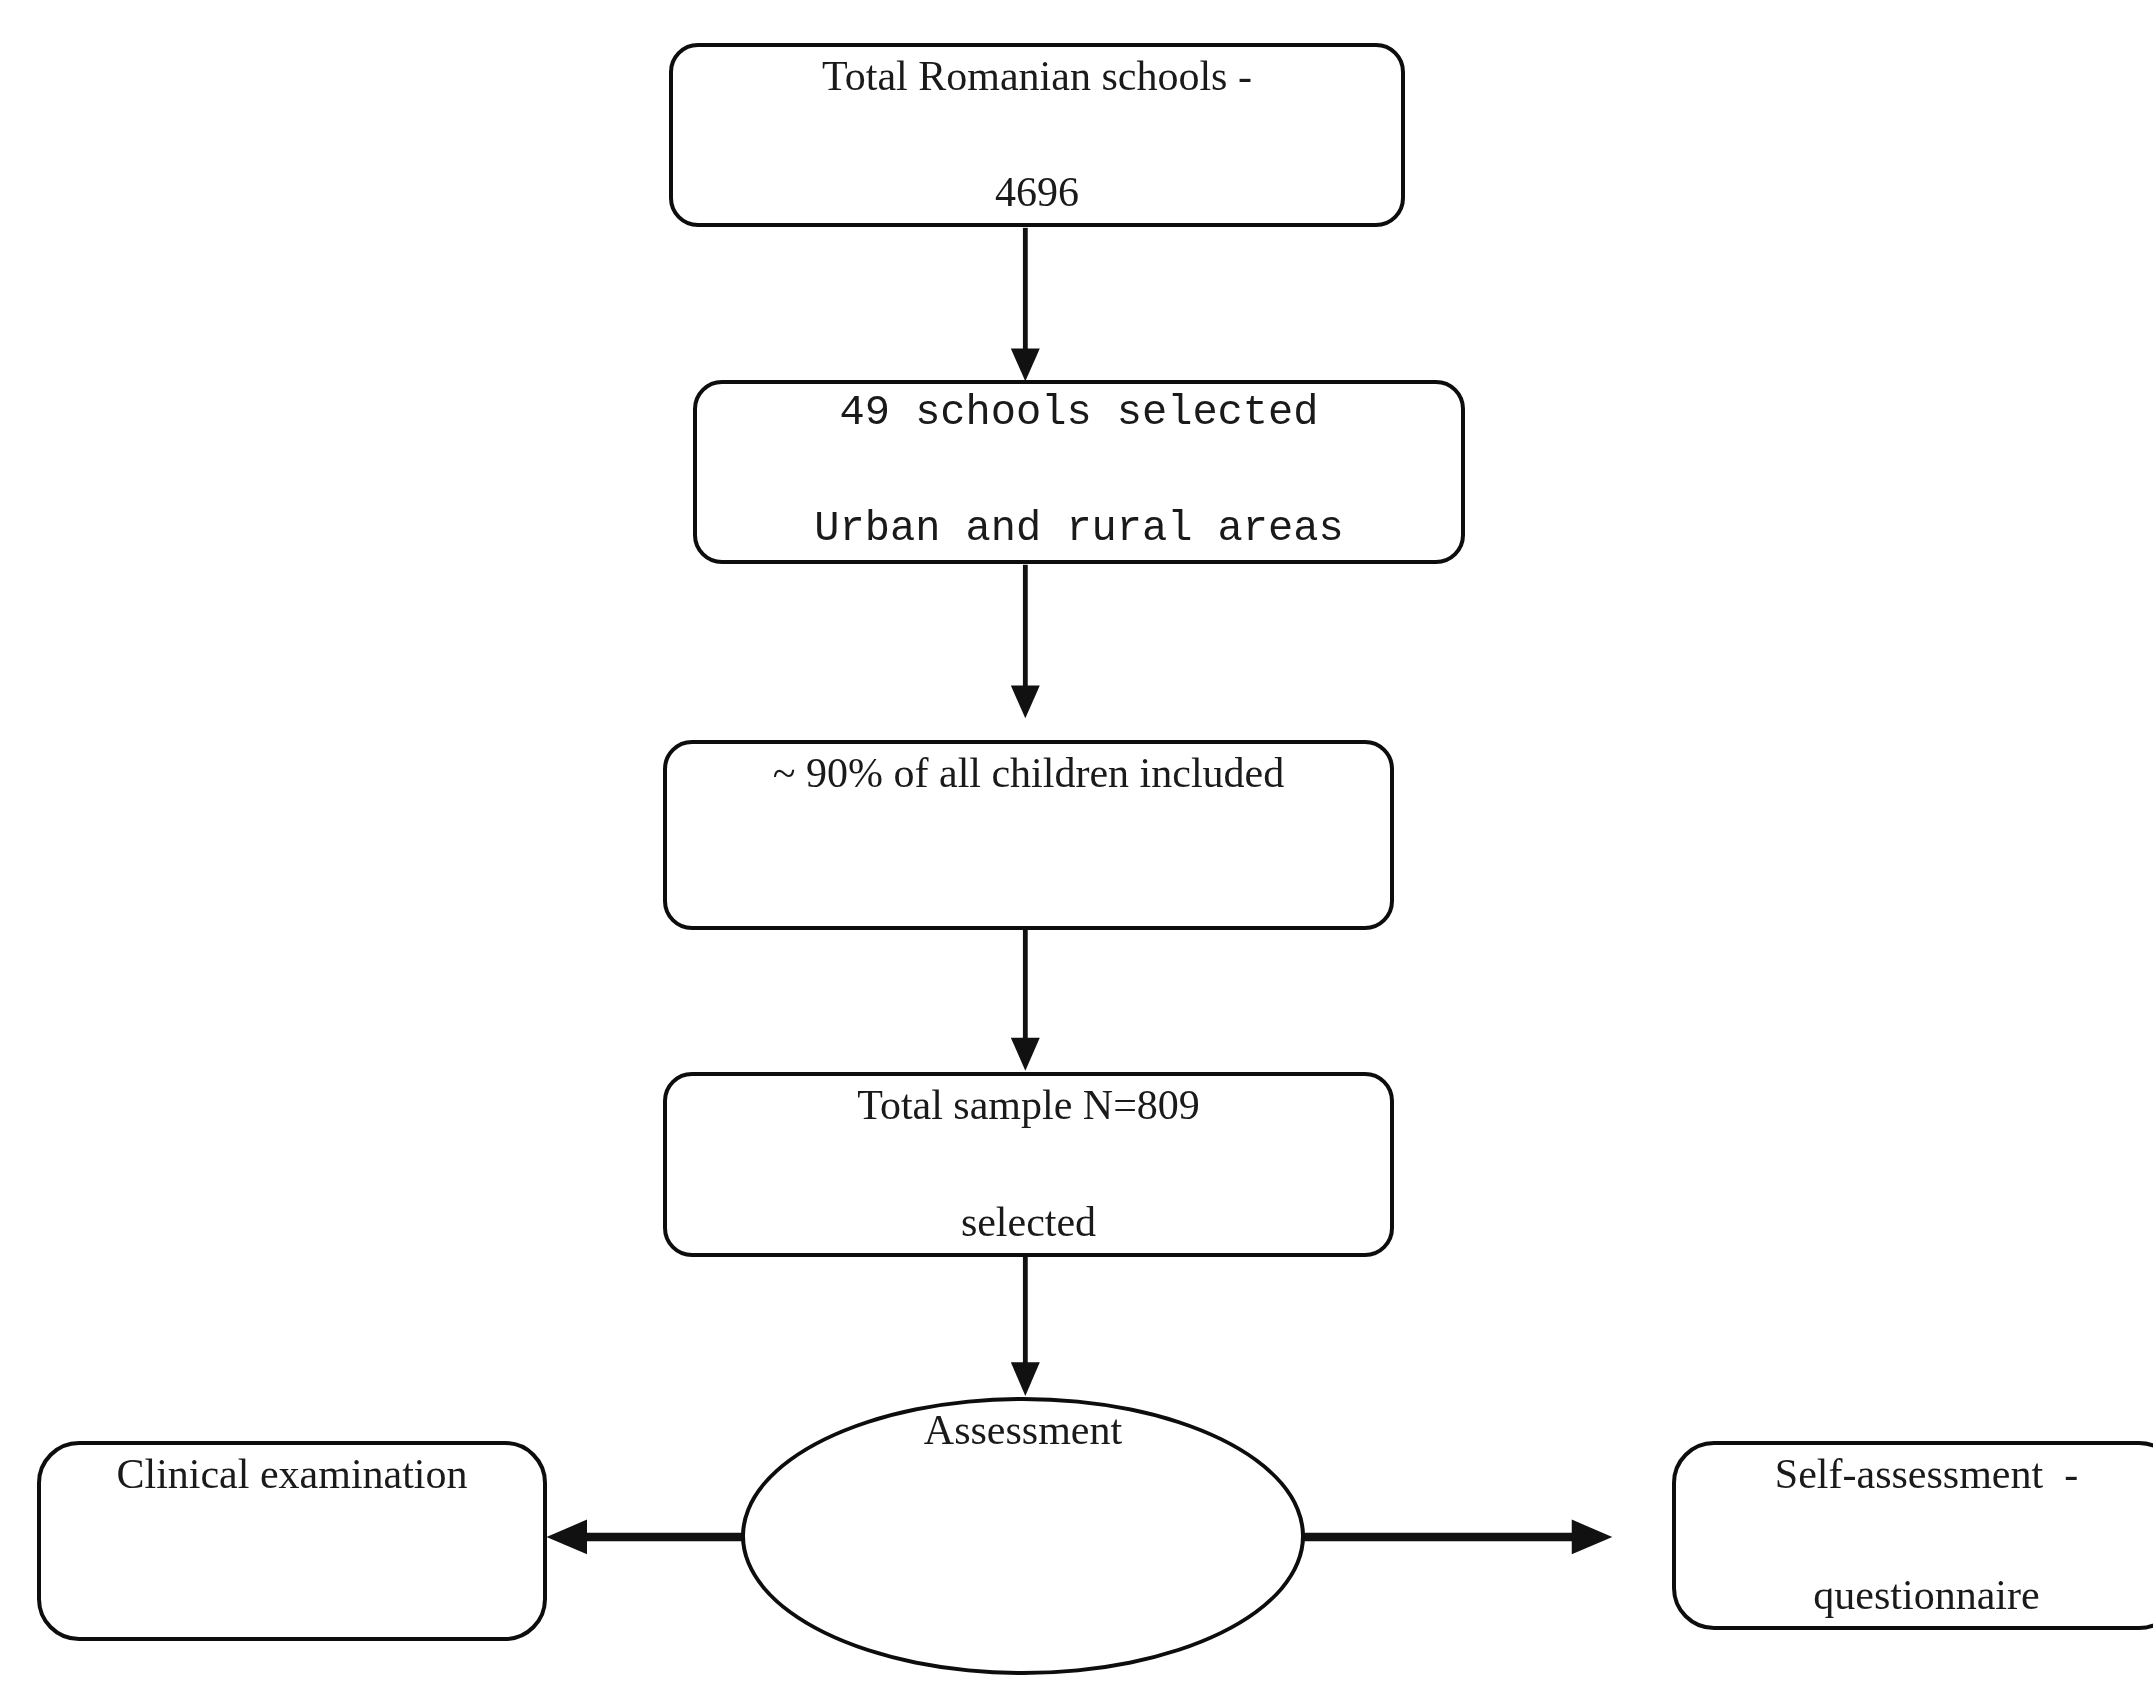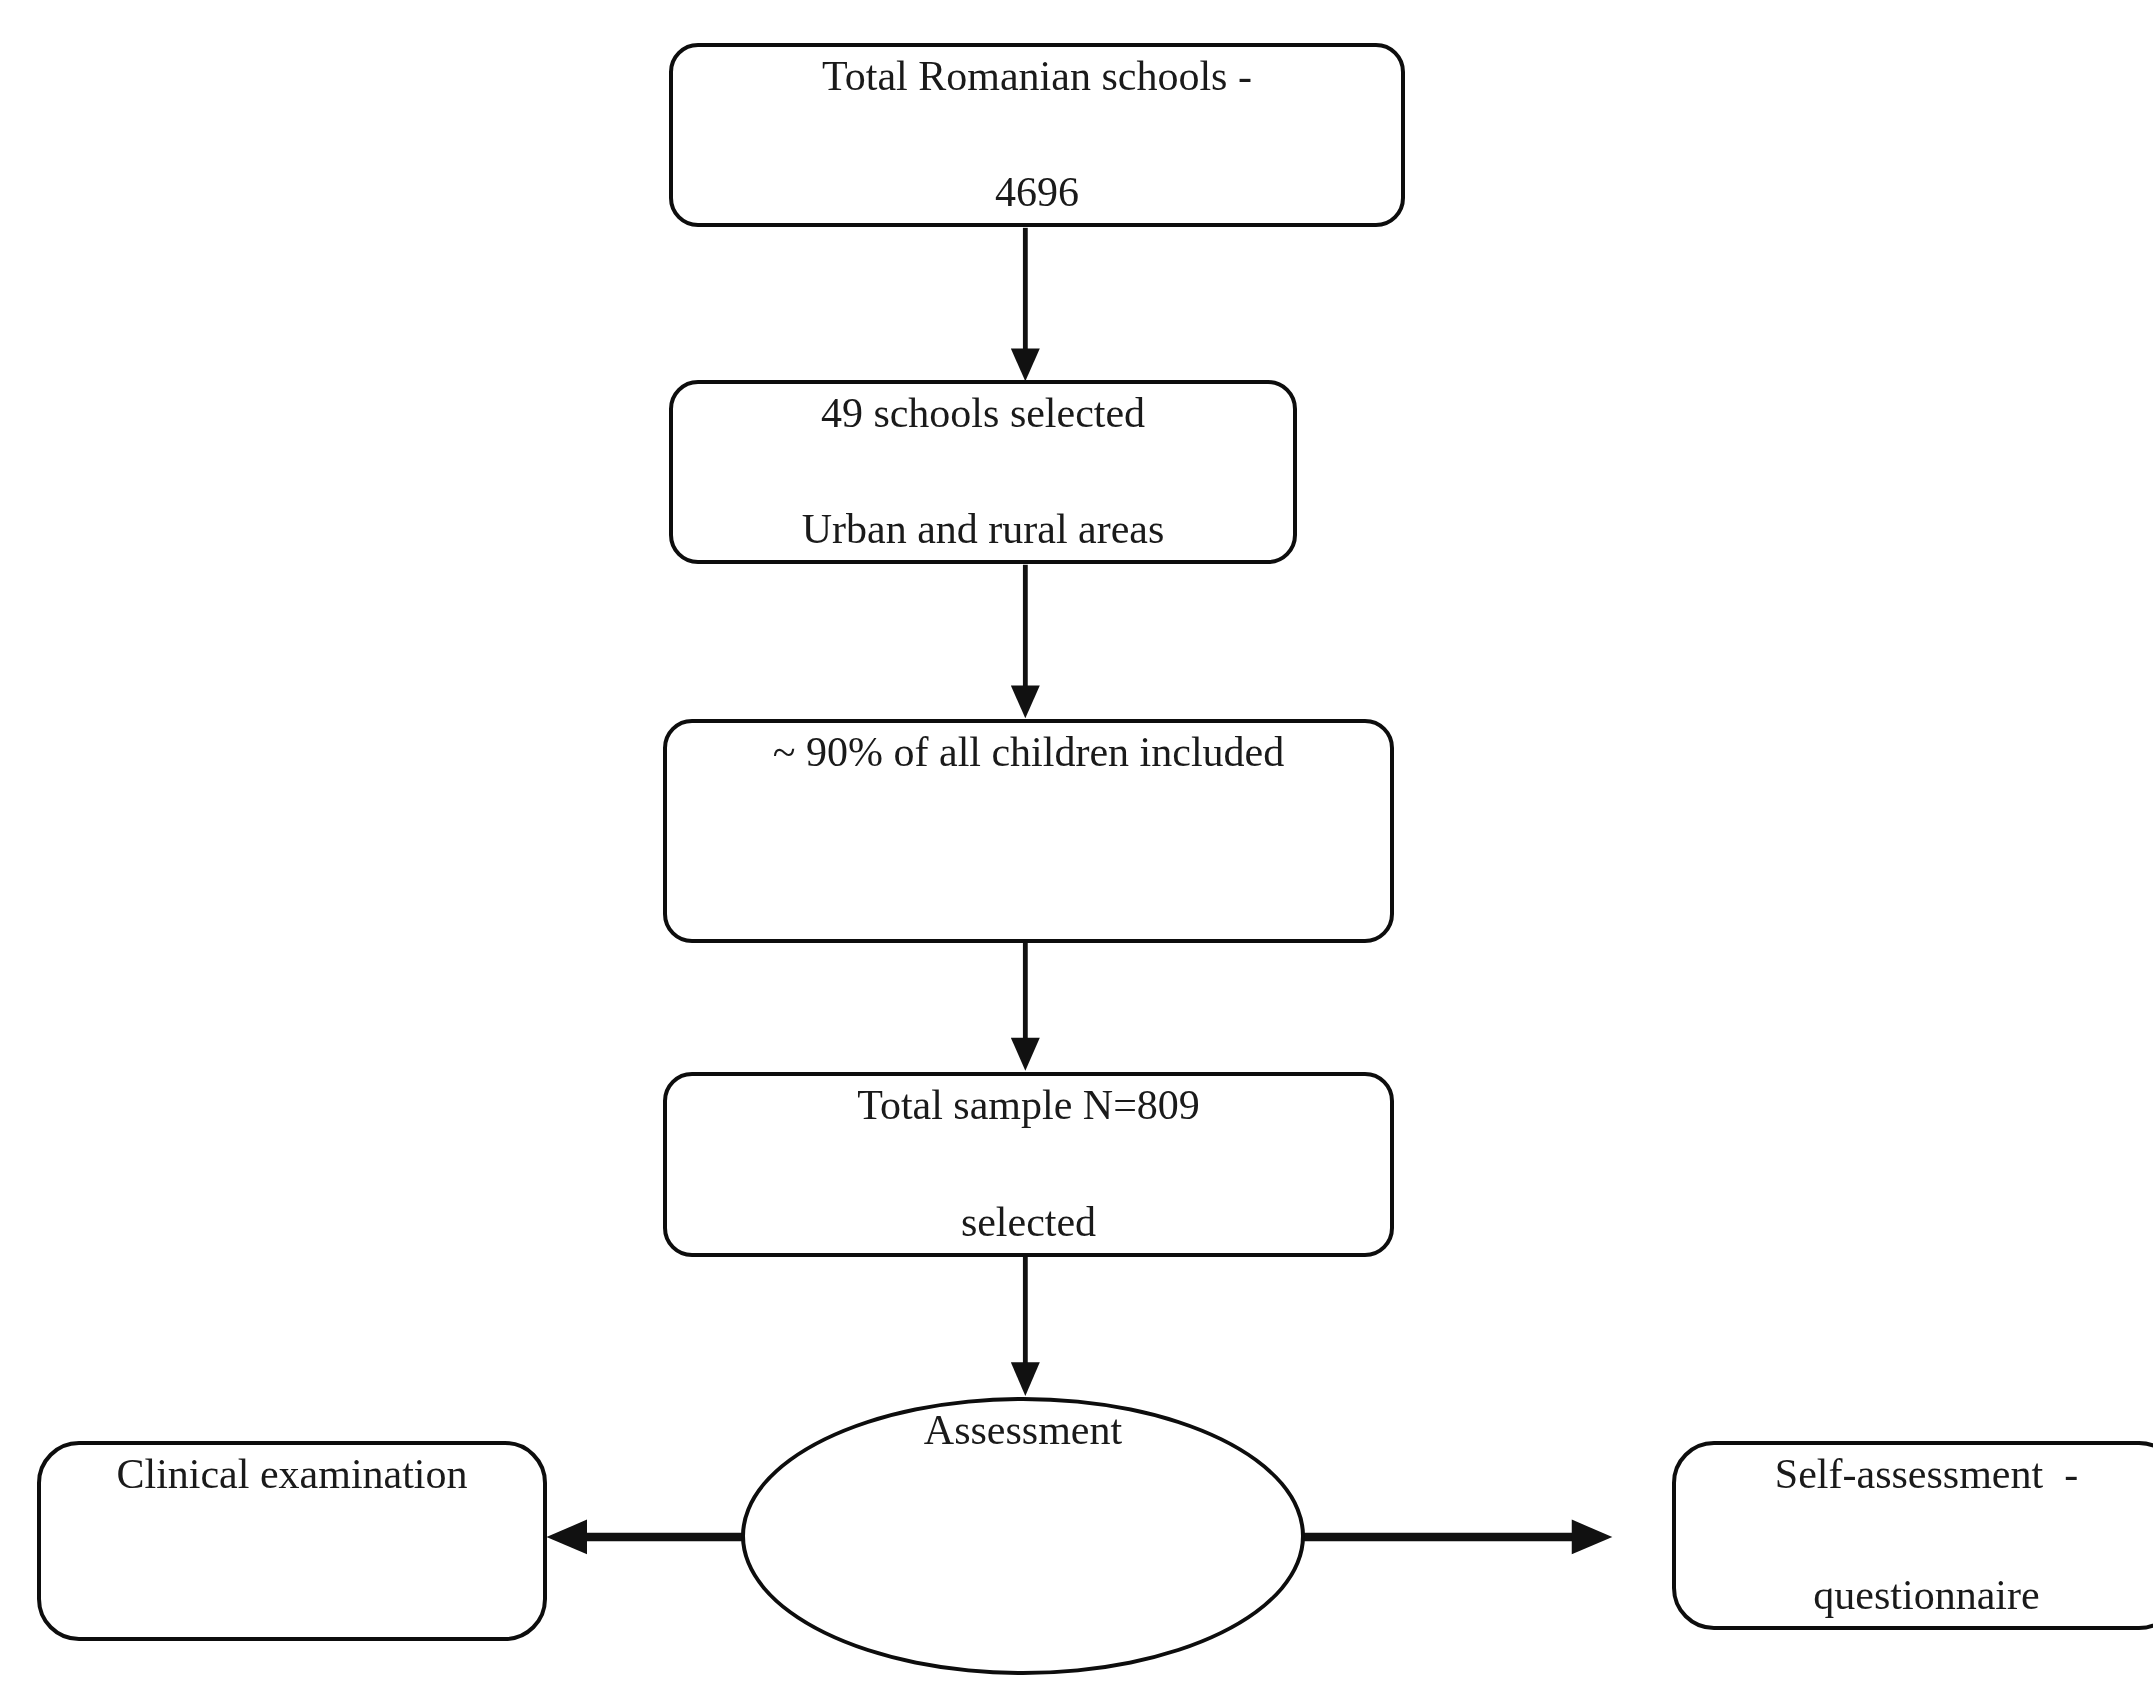--- a/index.html
+++ b/index.html
@@ -33,22 +33,22 @@
     flex-direction: column;
     align-items: center;
     justify-content: space-between;
     text-align: center;
     font-size: 42px;
     line-height: 1.42;
     white-space: pre-wrap;
   }
   .node .line { display: block; }
   #node-total-schools      { left: 669px;  top: 43px;   width: 736px; height: 184px; }
-  #node-schools-selected   { left: 669px;  top: 380px;  width: 628px; height: 184px; }
-  #node-children-included  { left: 663px;  top: 719px;  width: 731px; height: 224px; }
+  #node-schools-selected   { left: 693px;  top: 380px;  width: 772px; height: 184px; font-family: Liberation Mono, monospace; }
+  #node-children-included  { left: 663px;  top: 740px;  width: 731px; height: 190px; }
   #node-total-sample       { left: 663px;  top: 1072px; width: 731px; height: 185px; gap: 22px; }
   #node-assessment         { left: 741px;  top: 1397px; width: 564px; height: 278px; border-radius: 50%; }
   #node-clinical           { left: 37px;   top: 1441px; width: 510px; height: 200px; border-radius: 42px; }
   #node-self-assessment    { left: 1672px; top: 1441px; width: 509px; height: 189px; border-radius: 42px; }
 </style>
 </head>
 <body>
 
 <div id="figure">
 

